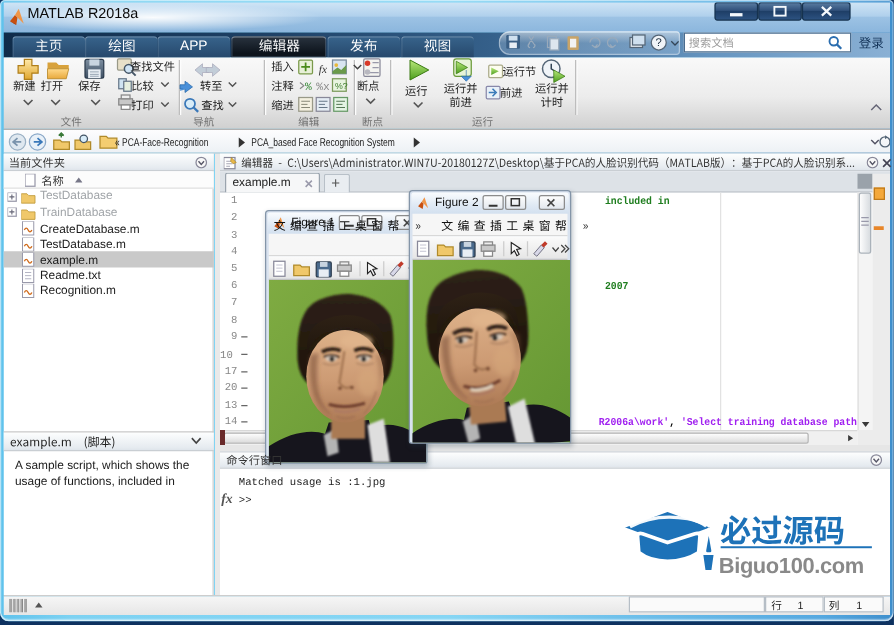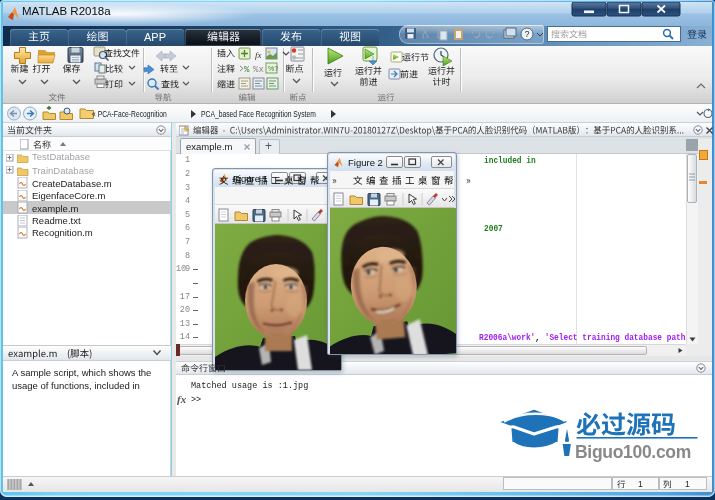--- a/index.html
+++ b/index.html
@@ -270,21 +270,21 @@
 <div class="abs" style="left:32px;top:165.1px;font-size:9.5px;color:#a0a4a8">TrainDatabase</div>
 <svg class="abs" style="left:17px;top:177.2px" width="12" height="12" viewBox="0 0 12 12">
     <rect x="1" y="0" width="9" height="11" fill="#fff" stroke="#99a" stroke-width=".8"></rect>
     <path d="M2.5 7 q1.5 -3 3 0 t3 0" stroke="#d06a1a" fill="none" stroke-width="1.1"></path>
   </svg>
 <div class="abs" style="left:32px;top:177.6px;font-size:9.5px;color:#1a1a1a">CreateDatabase.m</div>
 <svg class="abs" style="left:17px;top:189.7px" width="12" height="12" viewBox="0 0 12 12">
     <rect x="1" y="0" width="9" height="11" fill="#fff" stroke="#99a" stroke-width=".8"></rect>
     <path d="M2.5 7 q1.5 -3 3 0 t3 0" stroke="#d06a1a" fill="none" stroke-width="1.1"></path>
   </svg>
-<div class="abs" style="left:32px;top:190.0px;font-size:9.5px;color:#1a1a1a">EigenfaceCore.m</div>
+<div class="abs" style="left:32px;top:190.0px;font-size:9.5px;color:#1a1a1a">TestDatabase.m</div>
 <div class="abs" style="left:3px;top:201.3px;width:168px;height:12.4px;background:#c9c9c9"></div>
 <svg class="abs" style="left:17px;top:202.1px" width="12" height="12" viewBox="0 0 12 12">
     <rect x="1" y="0" width="9" height="11" fill="#fff" stroke="#99a" stroke-width=".8"></rect>
     <path d="M2.5 7 q1.5 -3 3 0 t3 0" stroke="#d06a1a" fill="none" stroke-width="1.1"></path>
   </svg>
 <div class="abs" style="left:32px;top:202.5px;font-size:9.5px;color:#1a1a1a">example.m</div>
 <svg class="abs" style="left:17px;top:214.6px" width="12" height="12" viewBox="0 0 12 12">
     <rect x="1" y="0" width="9" height="11" fill="#fff" stroke="#99a" stroke-width=".8"></rect>
     <path d="M3 3 h5 M3 5.5 h5 M3 8 h5" stroke="#aab" stroke-width=".7"></path>
   </svg>
@@ -326,21 +326,21 @@
 <div class="abs mono" style="left:176px;top:155.3px;width:14px;text-align:right;font-size:8.5px;color:#888">1</div>
 <div class="abs mono" style="left:176px;top:168.9px;width:14px;text-align:right;font-size:8.5px;color:#888">2</div>
 <div class="abs mono" style="left:176px;top:182.5px;width:14px;text-align:right;font-size:8.5px;color:#888">3</div>
 <div class="abs mono" style="left:176px;top:196.2px;width:14px;text-align:right;font-size:8.5px;color:#888">4</div>
 <div class="abs mono" style="left:176px;top:209.8px;width:14px;text-align:right;font-size:8.5px;color:#888">5</div>
 <div class="abs mono" style="left:176px;top:223.4px;width:14px;text-align:right;font-size:8.5px;color:#888">6</div>
 <div class="abs mono" style="left:176px;top:237.0px;width:14px;text-align:right;font-size:8.5px;color:#888">7</div>
 <div class="abs mono" style="left:176px;top:250.6px;width:14px;text-align:right;font-size:8.5px;color:#888">8</div>
 <div class="abs mono" style="left:176px;top:264.3px;width:14px;text-align:right;font-size:8.5px;color:#888">9</div>
 <div class="abs" style="left:193px;top:269.3px;width:5px;height:1px;background:#666"></div>
-<div class="abs mono" style="left:176px;top:264px;width:14px;text-align:left;font-size:8.5px;color:#888">10</div>
+<div class="abs mono" style="left:176px;top:279px;width:14px;text-align:left;font-size:8.5px;color:#888">10</div>
 <div class="abs" style="left:193px;top:282.9px;width:5px;height:1px;background:#666"></div>
 <div class="abs mono" style="left:176px;top:291.5px;width:14px;text-align:right;font-size:8.5px;color:#888">17</div>
 <div class="abs" style="left:193px;top:296.5px;width:5px;height:1px;background:#666"></div>
 <div class="abs mono" style="left:176px;top:305.1px;width:14px;text-align:right;font-size:8.5px;color:#888">20</div>
 <div class="abs" style="left:193px;top:310.1px;width:5px;height:1px;background:#666"></div>
 <div class="abs mono" style="left:176px;top:318.7px;width:14px;text-align:right;font-size:8.5px;color:#888">13</div>
 <div class="abs" style="left:193px;top:323.7px;width:5px;height:1px;background:#666"></div>
 <div class="abs mono" style="left:176px;top:332.4px;width:14px;text-align:right;font-size:8.5px;color:#888">14</div>
 <div class="abs" style="left:193px;top:337.4px;width:5px;height:1px;background:#666"></div>
 <div class="abs mono" style="left:484px;top:155.5px;font-size:8.5px;font-weight:bold;color:#1e7d1e;z-index:2;transform:scaleX(.92);transform-origin:0 0">included in</div>

